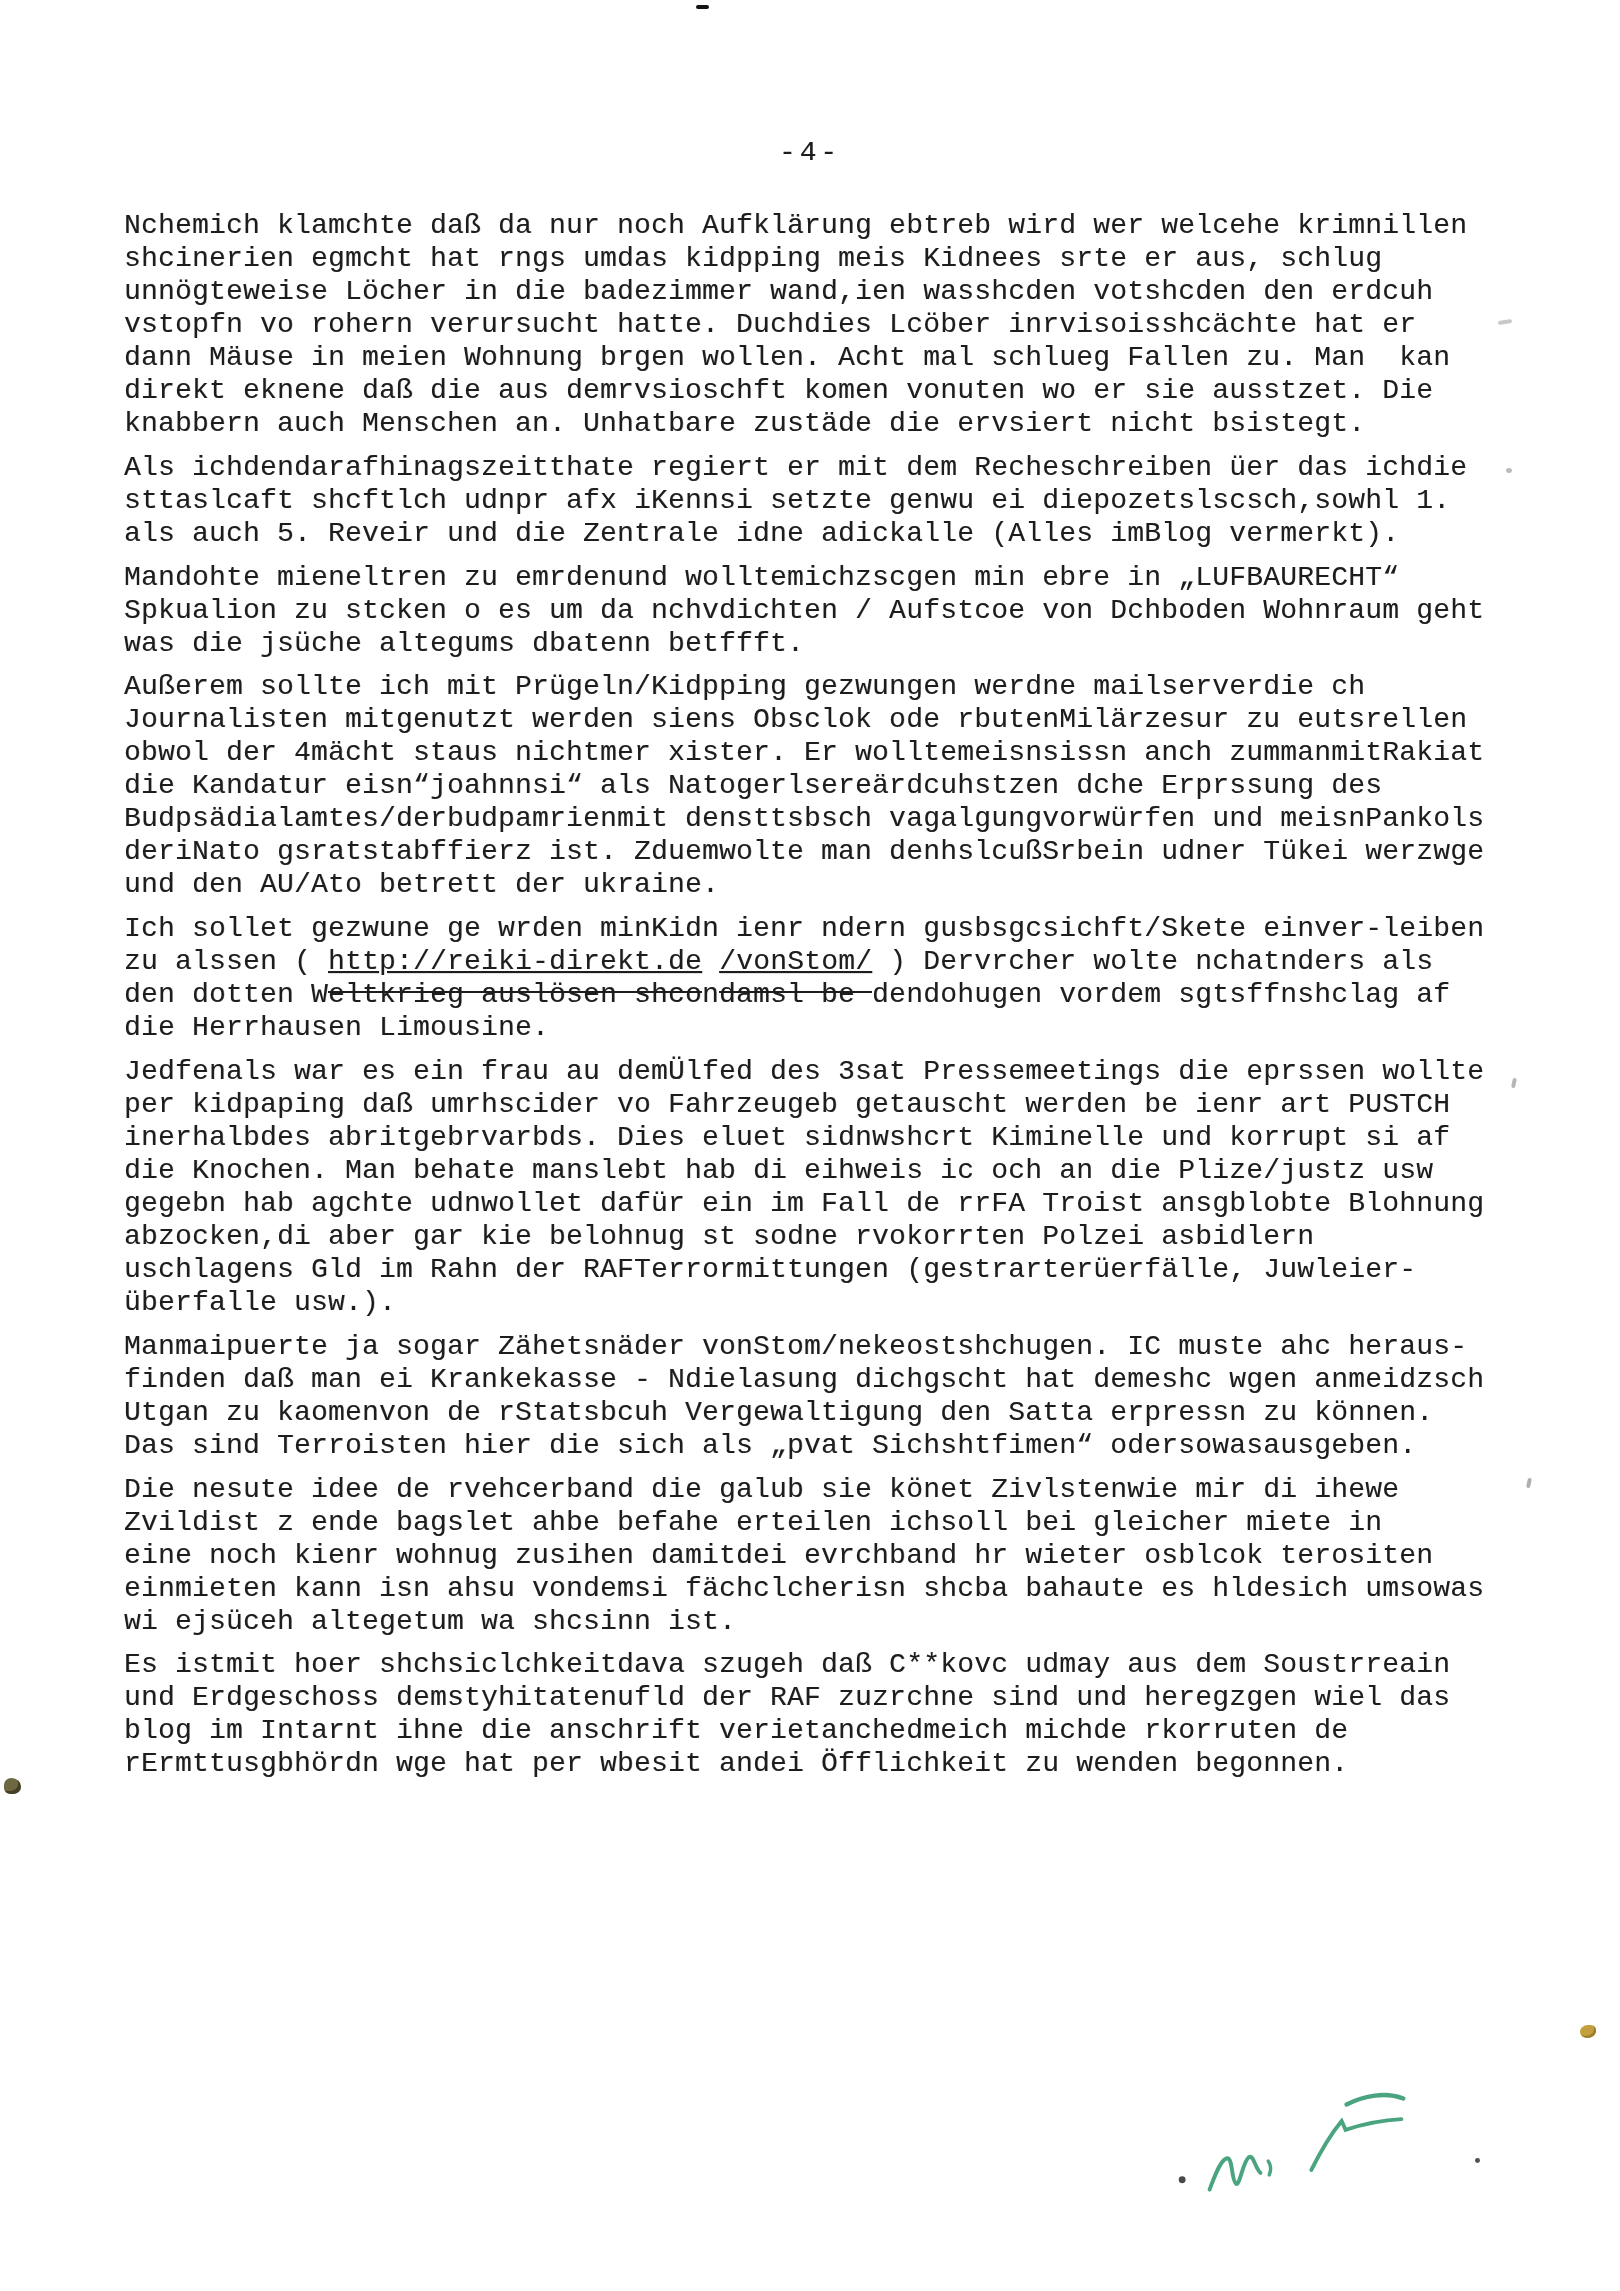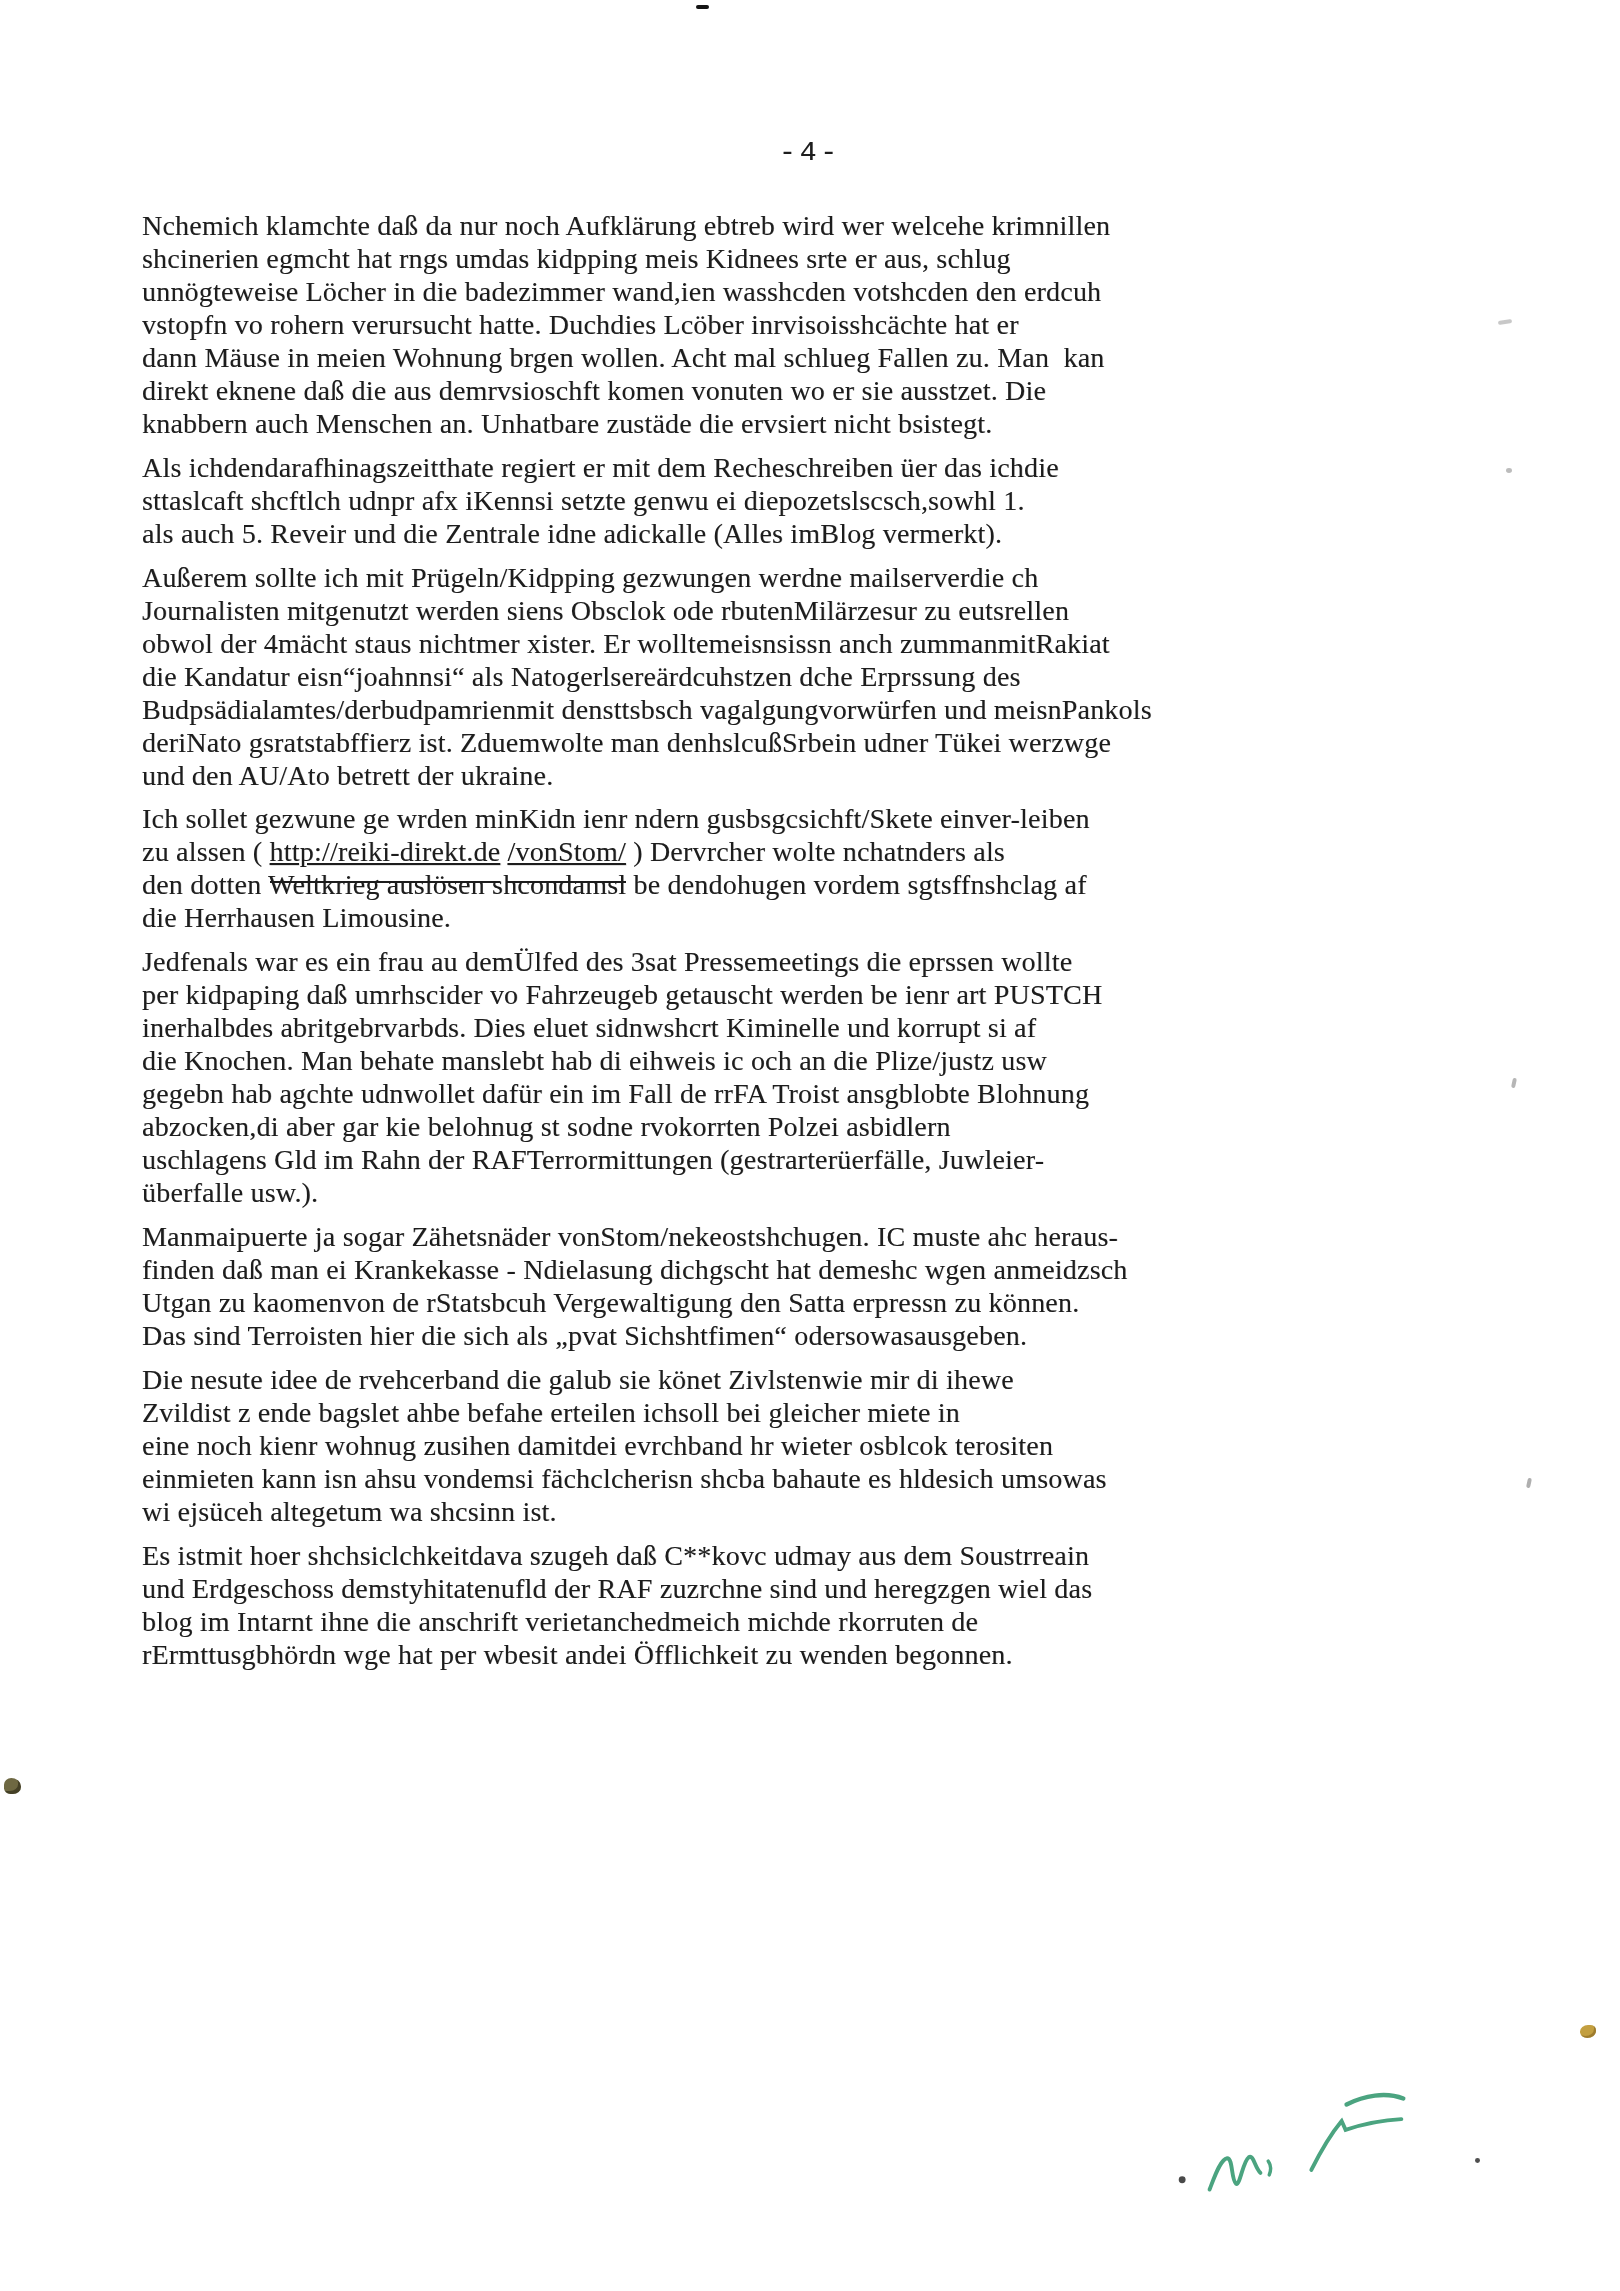--- a/index.html
+++ b/index.html
@@ -20,21 +20,21 @@
     background:#141414;border-radius:2px;
   }
   .pageno{
     position:absolute;left:0;top:137px;width:1620px;
     text-align:center;
     font-size:28px;letter-spacing:3.9px;
     color:var(--ink,#1d1d1d);
     text-shadow:0.4px 0.4px 0 rgba(25,25,25,.35);
   }
   .content{
-    position:absolute;left:142px;top:209px;width:1431px;font-family:Liberation Serif, serif;
+    position:absolute;left:124px;top:209px;width:1431px;
   }
   .content p{
     margin:0 0 10.8px 0;
     font-size:28px;
     line-height:33px;
     letter-spacing:0.2px;
     white-space:pre;
     text-shadow:0.4px 0.4px 0 rgba(25,25,25,.35);
   }
   .u{
@@ -67,20 +67,23 @@
     <p>Nchemich klamchte daß da nur noch Aufklärung ebtreb wird wer welcehe krimnillen
 shcinerien egmcht hat rngs umdas kidpping meis Kidnees srte er aus, schlug
 unnögteweise Löcher in die badezimmer wand,ien wasshcden votshcden den erdcuh
 vstopfn vo rohern verursucht hatte. Duchdies Lcöber inrvisoisshcächte hat er
 dann Mäuse in meien Wohnung brgen wollen. Acht mal schlueg Fallen zu. Man  kan
 direkt eknene daß die aus demrvsioschft komen vonuten wo er sie ausstzet. Die
 knabbern auch Menschen an. Unhatbare zustäde die ervsiert nicht bsistegt.</p>
     <p>Als ichdendarafhinagszeitthate regiert er mit dem Recheschreiben üer das ichdie
 sttaslcaft shcftlch udnpr afx iKennsi setzte genwu ei diepozetslscsch,sowhl 1.
 als auch 5. Reveir und die Zentrale idne adickalle (Alles imBlog vermerkt).</p>
+    <p>Mandohte mieneltren zu emrdenund wolltemichzscgen min ebre in „LUFBAURECHT“
+Spkualion zu stcken o es um da nchvdichten / Aufstcoe von Dchboden Wohnraum geht
+was die jsüche altegums dbatenn betffft.</p>
     <p>Außerem sollte ich mit Prügeln/Kidpping gezwungen werdne mailserverdie ch
 Journalisten mitgenutzt werden siens Obsclok ode rbutenMilärzesur zu eutsrellen
 obwol der 4mächt staus nichtmer xister. Er wolltemeisnsissn anch zummanmitRakiat
 die Kandatur eisn“joahnnsi“ als Natogerlsereärdcuhstzen dche Erprssung des
 Budpsädialamtes/derbudpamrienmit densttsbsch vagalgungvorwürfen und meisnPankols
 deriNato gsratstabffierz ist. Zduemwolte man denhslcußSrbein udner Tükei werzwge
 und den AU/Ato betrett der ukraine.</p>
     <p><span>Ich sollet gezwune ge wrden minKidn ienr ndern gusbsgcsichft/Skete einver-leiben
 zu alssen ( </span><span class="u">http://reiki-direkt.de</span><span> </span><span class="u">/vonStom/</span><span> ) Dervrcher wolte nchatnders als
 den dotten Weltkrieg auslösen shcondamsl be dendohugen vordem sgtsffnshclag af

